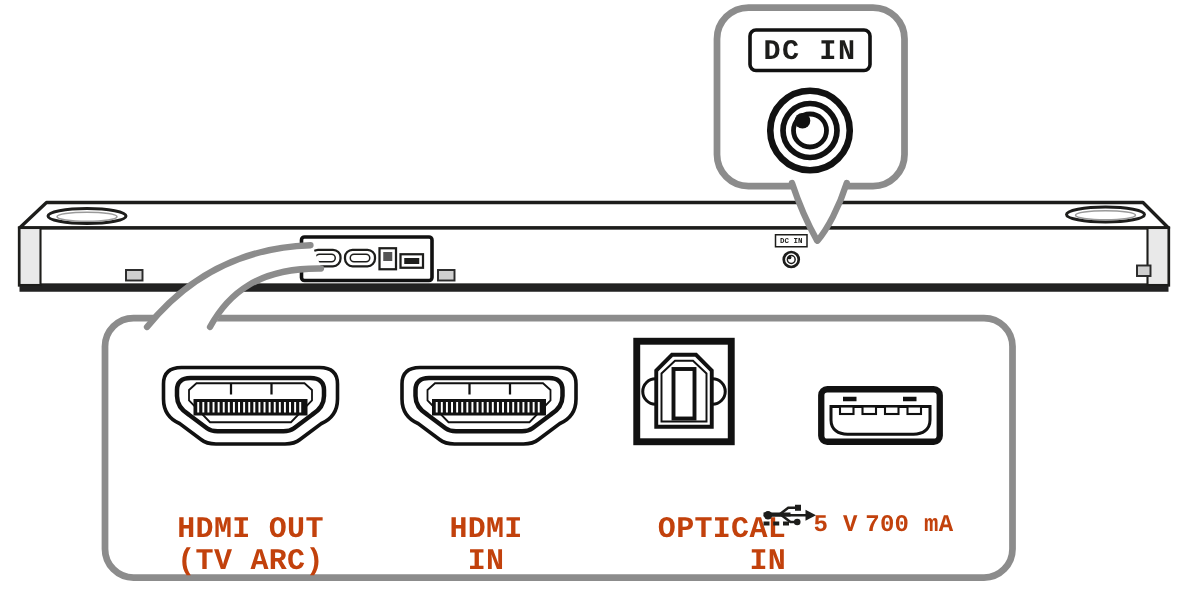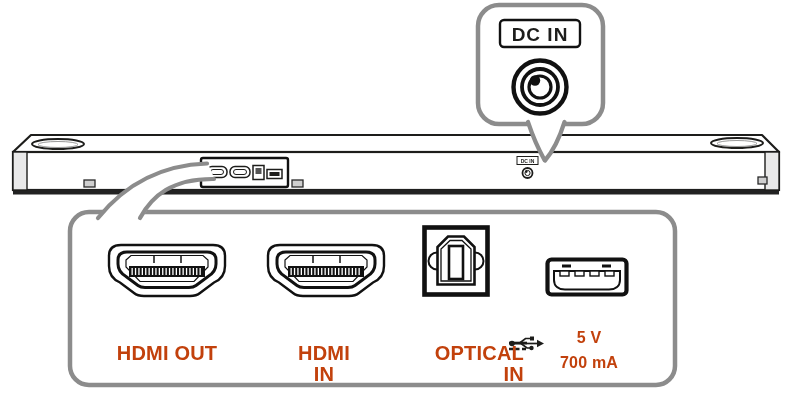--- a/index.html
+++ b/index.html
@@ -1,18 +1,18 @@
 <!DOCTYPE html>
 <html><head>
 <meta charset="utf-8">
 <style>
   html,body{margin:0;padding:0;background:#ffffff;}
   .stage{
     position:relative;width:789px;height:403px;background:#ffffff;
-    font-family:Liberation Sans, sans-serif;
+    font-family:Liberation Mono, monospace;
     color:#1d1d1b;overflow:hidden;
   }
   .stage svg{position:absolute;top:0;left:0;}
   .lbl{
     position:absolute;text-align:center;font-weight:bold;color:#c2410c;
     line-height:21px;font-size:20px;letter-spacing:0.2px;white-space:nowrap;margin-top:28px;
   }
   .lbl.small{font-size:16px;line-height:18px;}
   .dc-callout-label{
     position:absolute;left:500px;top:22px;width:80px;height:25px;
@@ -162,33 +162,34 @@
       </g>
     </g>
   </svg>
 
   <div class="dc-callout-label">DC IN</div>
 
   <div class="tiny-dc">DC IN</div>
 
   <div class="lbl" style="left:95px;top:315px;width:144px;">
     <div>HDMI OUT</div>
+    <div>(TV ARC)</div>
   </div>
 
   <div class="lbl" style="left:254px;top:315px;width:140px;text-align:center;">
     <div>HDMI</div>
     <div>IN</div>
   </div>
 
   <div class="lbl" style="left:384px;top:315px;width:140px;text-align:right;">
     <div>OPTICAL</div>
     <div>IN</div>
   </div>
 
-  <div class="usb-power-row lbl small" style="line-height:20px;flex-direction:column;">
+  <div class="usb-power-row lbl small" style="line-height:20px;">
     <span>5 V</span>
     <svg width="20" height="12" viewBox="0 0 20 12">
       <line x1="1" y1="3" x2="19" y2="3" stroke="#1d1d1b" stroke-width="2.6"></line>
       <line x1="1" y1="9" x2="19" y2="9" stroke="#1d1d1b" stroke-width="2.6" stroke-dasharray="4 2.5"></line>
     </svg>
     <span>700 mA</span>
   </div>
 
   <div class="usb-sym-row">
     <svg width="38" height="18" viewBox="0 0 38 18">

